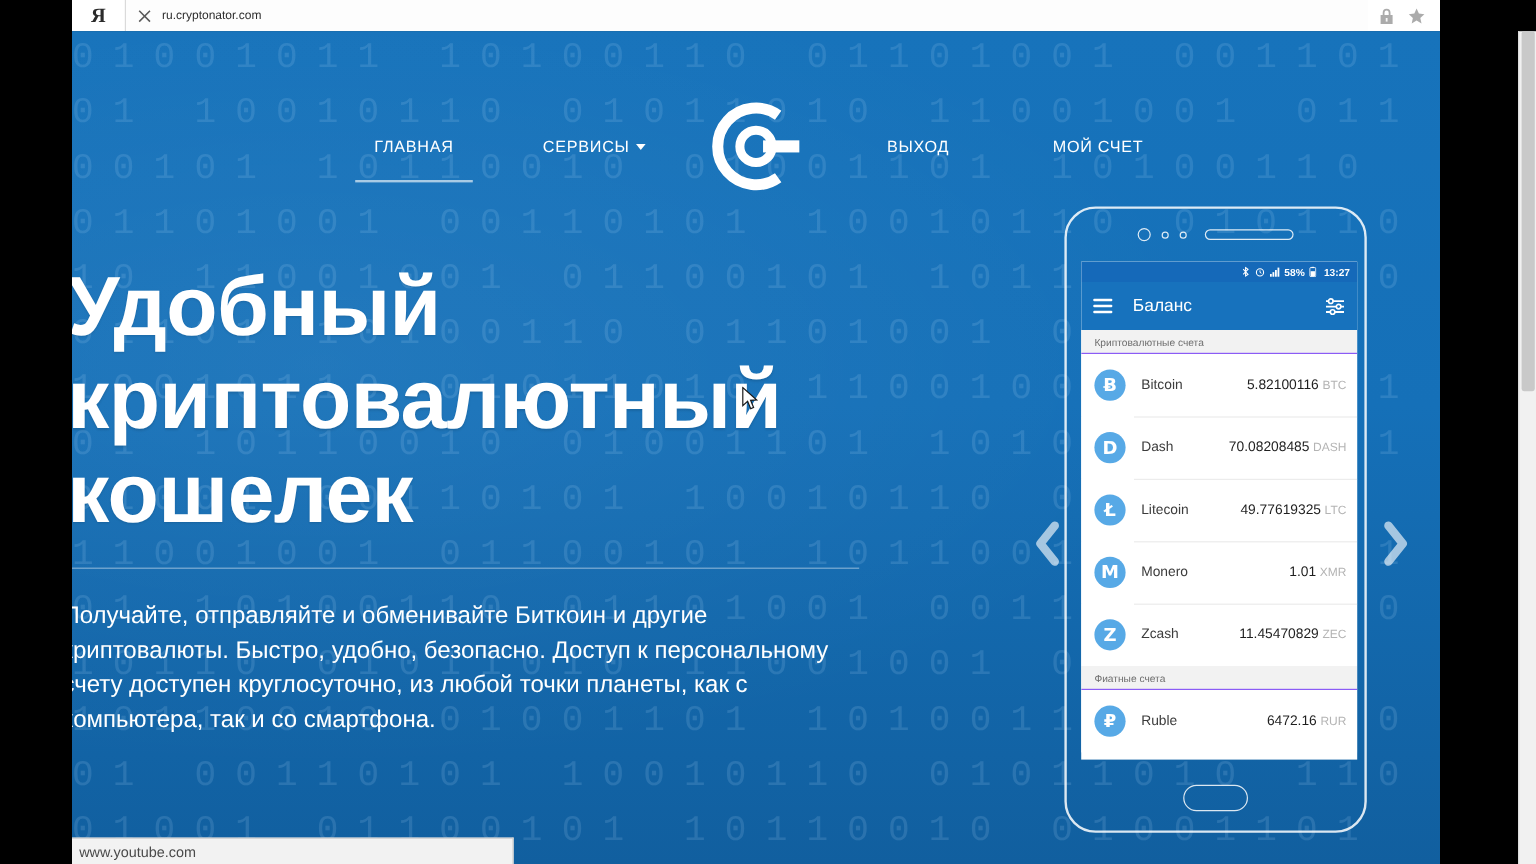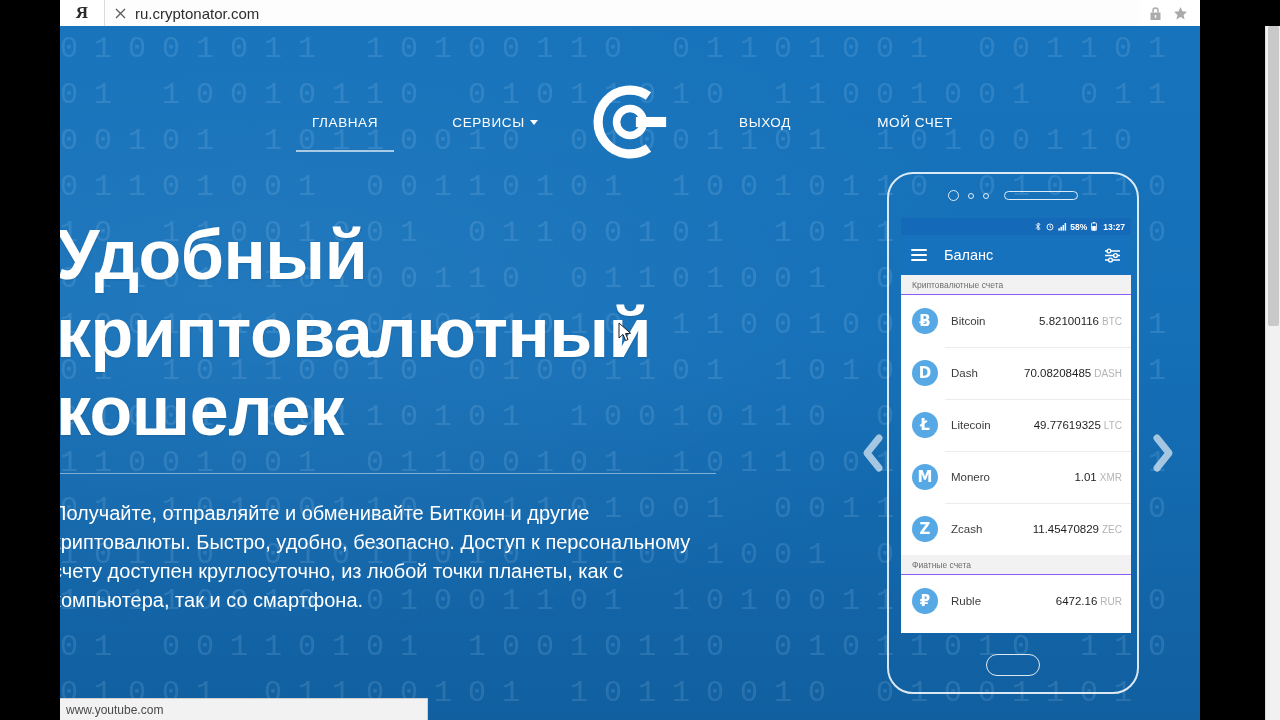--- a/index.html
+++ b/index.html
@@ -43,21 +43,21 @@
     background: #fdfdfd;
     border-left: 1px solid #dadada;
     overflow: hidden;
   }
   #tab-close-icon {
     flex: 0 0 30px;
     display: flex; align-items: center; justify-content: center;
     color: #5a5a5a; font-size: 13px; line-height: 1;
   }
   #tab-url {
-    font-size: 15px; color: #2d2d2d; white-space: nowrap;
+    font-size: 10px; color: #2d2d2d; white-space: nowrap;
     margin-right: 8px;
   }
   #tab-title {
     font-size: 12.5px; color: #2d2d2d; white-space: nowrap;
     overflow: hidden;
   }
   #chrome-right {
     flex: 0 0 auto;
     display: flex; align-items: center; gap: 10px;
     padding: 0 12px 0 8px;

